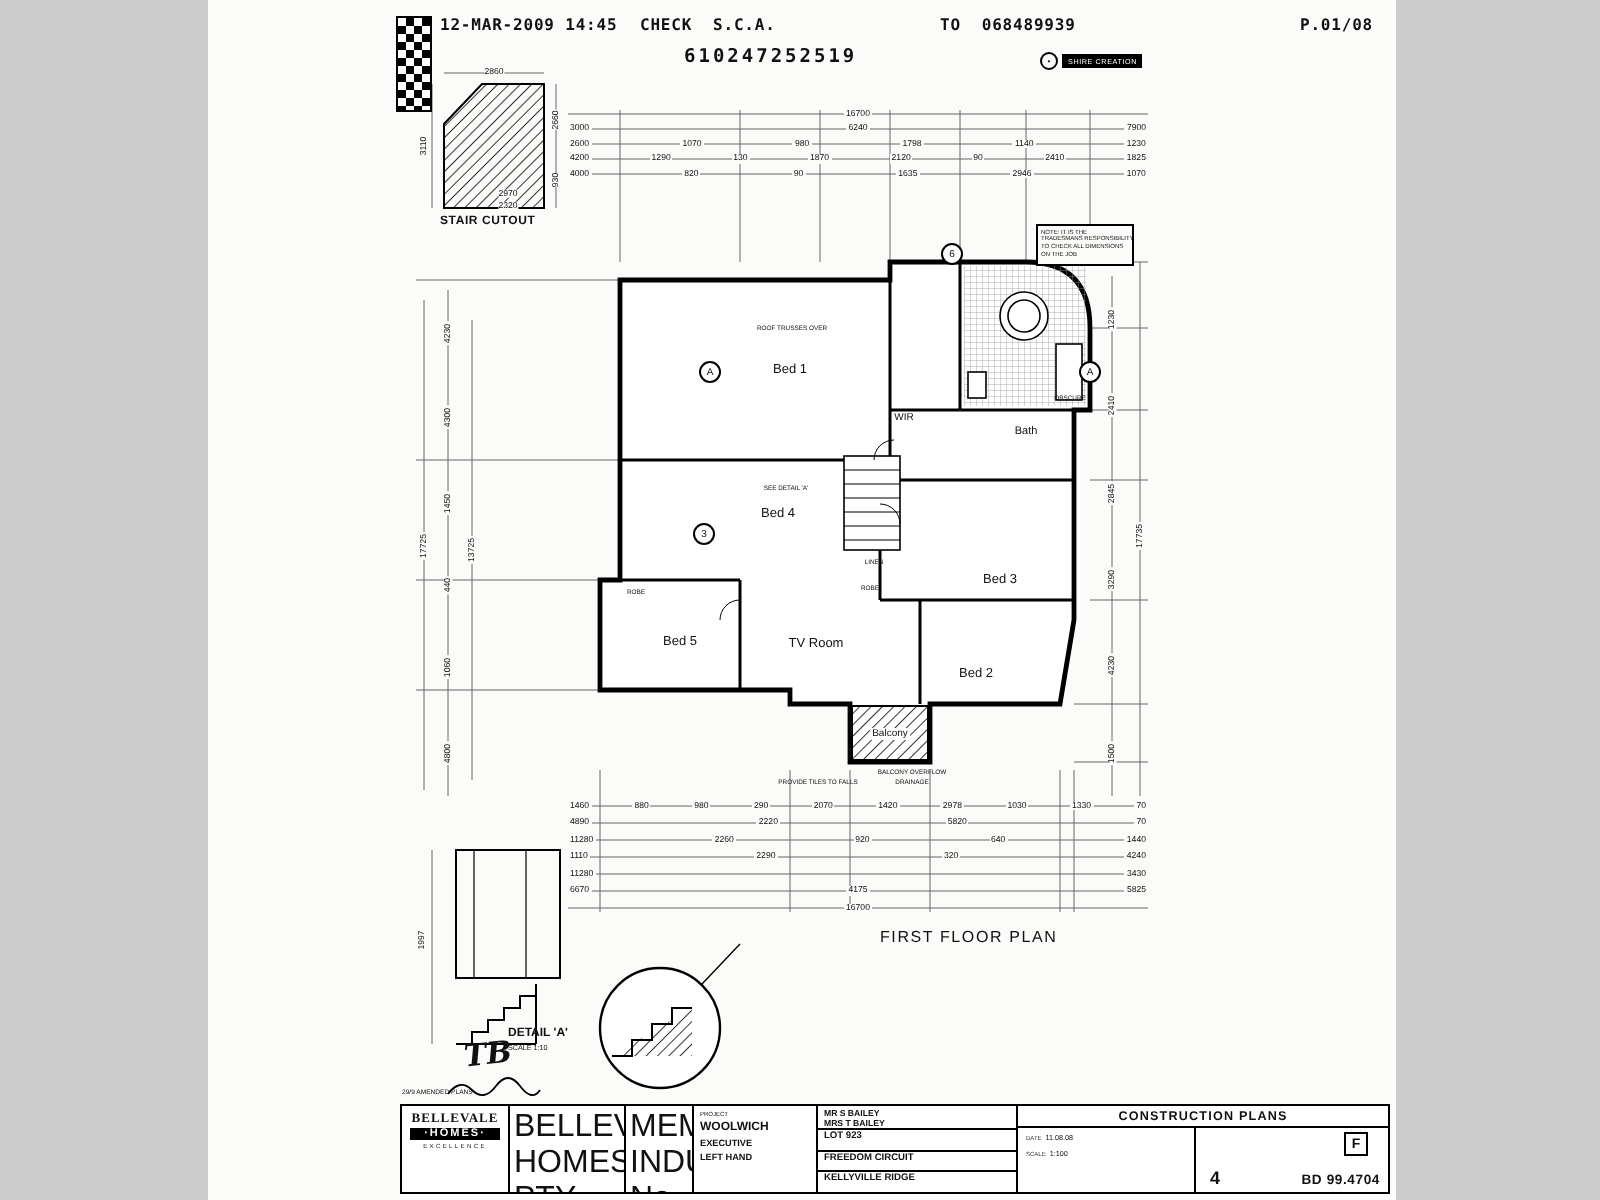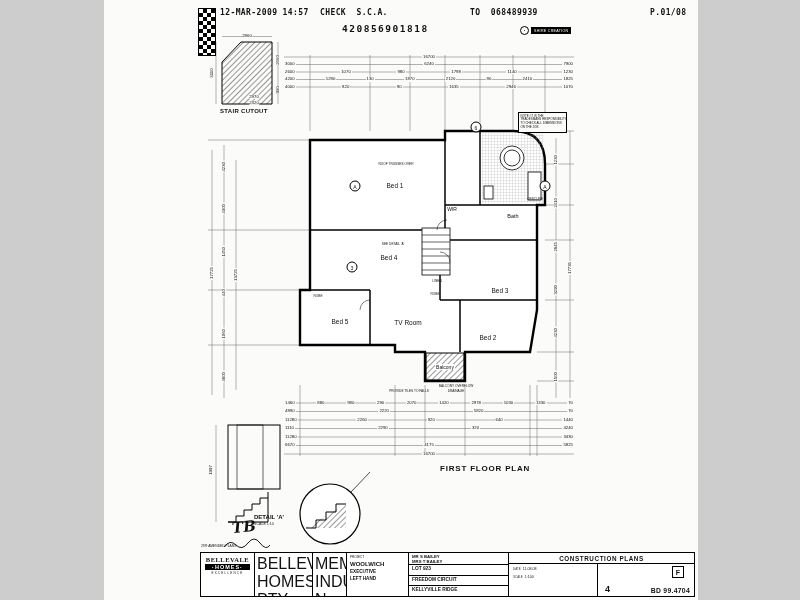--- a/index.html
+++ b/index.html
@@ -17,21 +17,21 @@
   .dim-row span{font-size:4.3px;line-height:1;background:#fbfbfa;padding:0 1px;white-space:nowrap;}
   .dim-row.center{justify-content:center;}
   .dim-col{display:flex;flex-direction:column;justify-content:space-around;align-items:center;width:8px;}
   .dim-col span{font-size:4.3px;line-height:1;background:#fbfbfa;writing-mode:vertical-rl;transform:rotate(180deg);padding:1px 0;}
   .vdim{font-size:4.3px;line-height:1;writing-mode:vertical-rl;transform:translate(-50%,-50%) rotate(180deg);background:#fbfbfa;}
   .hdim{font-size:4.3px;line-height:1;transform:translate(-50%,-50%);background:#fbfbfa;white-space:nowrap;}
   .room{transform:translate(-50%,-50%);font-size:6.5px;white-space:nowrap;}
   .ann{transform:translate(-50%,-50%);font-size:3.2px;white-space:nowrap;}
   .marker{width:9px;height:9px;border:1px solid #000;border-radius:50%;background:#fff;
           display:flex;align-items:center;justify-content:center;font-size:5px;transform:translate(-50%,-50%);}
-  .plan-title{font-size:8px;font-weight:700;letter-spacing:.8px;white-space:nowrap;}
+  .plan-title{font-size:8px;font-weight:400;letter-spacing:.8px;white-space:nowrap;}
   .stair-label{font-size:6px;font-weight:700;letter-spacing:.3px;}
   .stamp{display:flex;align-items:center;gap:2px;}
   .stamp-circle{width:7px;height:7px;border:1px solid #000;border-radius:50%;display:flex;align-items:center;justify-content:center;font-size:4px;}
   .stamp-box{background:#000;color:#fff;font-size:3.6px;padding:1.5px 3px;letter-spacing:.3px;white-space:nowrap;}
   .notebox{width:44px;border:0.7px solid #000;padding:1.5px;background:#fbfbfa;}
   .notebox span{display:block;font-size:3px;line-height:1.3;white-space:nowrap;}
   .detail-label{font-size:6px;font-weight:700;}
   .detail-scale{font-size:3.6px;}
   .handwriting{font-family:"DejaVu Serif",serif;font-style:italic;font-weight:700;font-size:15px;transform:rotate(-6deg);}
   .amend{font-size:3.3px;}
@@ -185,25 +185,25 @@
       <circle cx="226" cy="514" r="30" fill="#fff" stroke="#000" stroke-width="1.2"></circle>
       <polygon points="202,528 242,504 242,528" fill="url(#hatch)"></polygon>
       <path d="M202,528 h10 v-8 h10 v-8 h10 v-8 h10" fill="none" stroke="#000" stroke-width="1"></path>
       <line x1="247" y1="492" x2="266" y2="472" stroke="#000" stroke-width="0.7"></line>
     </g>
 
     <path d="M120,547 q6,-8 12,-2 t12,-2 t12,0 t10,2" fill="none" stroke="#000" stroke-width="0.9"></path>
   </svg>
 
   <div class="checker"></div>
-  <span class="a mono faxline" style="left:116px;top:8px">12-MAR-2009 14:57</span>
+  <span class="a mono faxline" style="left:116px;top:8px">12-MAR-2009 14:45</span>
   <span class="a mono faxline" style="left:216px;top:8px">CHECK  S.C.A.</span>
   <span class="a mono faxline" style="left:366px;top:8px">TO  068489939</span>
   <span class="a mono faxline" style="left:546px;top:8px">P.01/08</span>
-  <span class="a mono faxid" style="left:238px;top:23px">420856901818</span>
+  <span class="a mono faxid" style="left:238px;top:23px">610247252519</span>
 
   <div class="a stamp" style="left:416px;top:26px">
     <span class="stamp-circle">•</span>
     <span class="stamp-box">SHIRE CREATION</span>
   </div>
 
   <span class="a hdim" style="left:143px;top:36px">2860</span>
   <span class="a vdim" style="left:108px;top:73px">3110</span>
   <span class="a vdim" style="left:174px;top:60px">2660</span>
   <span class="a vdim" style="left:174px;top:90px">930</span>

